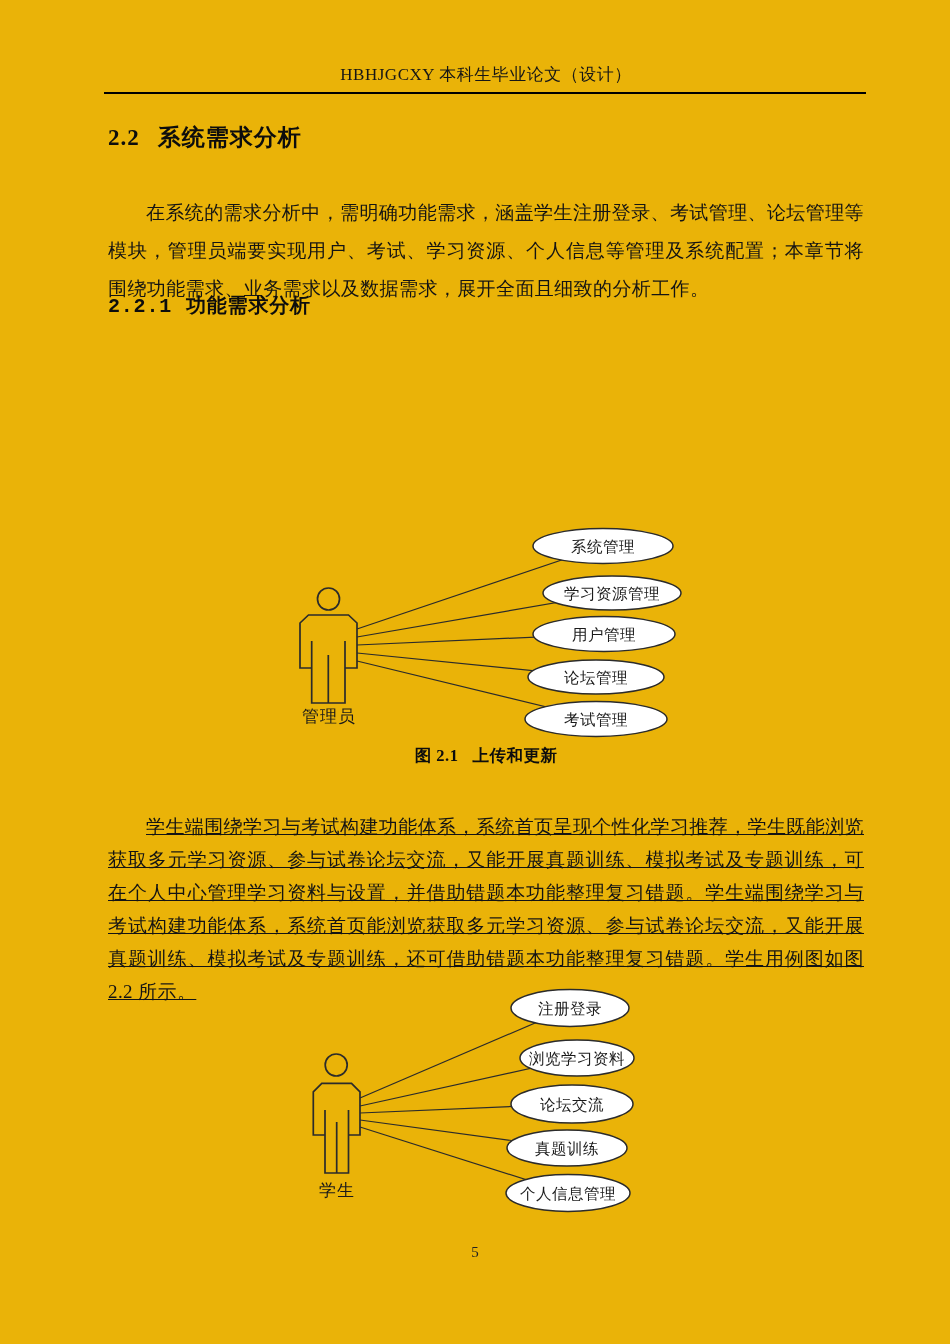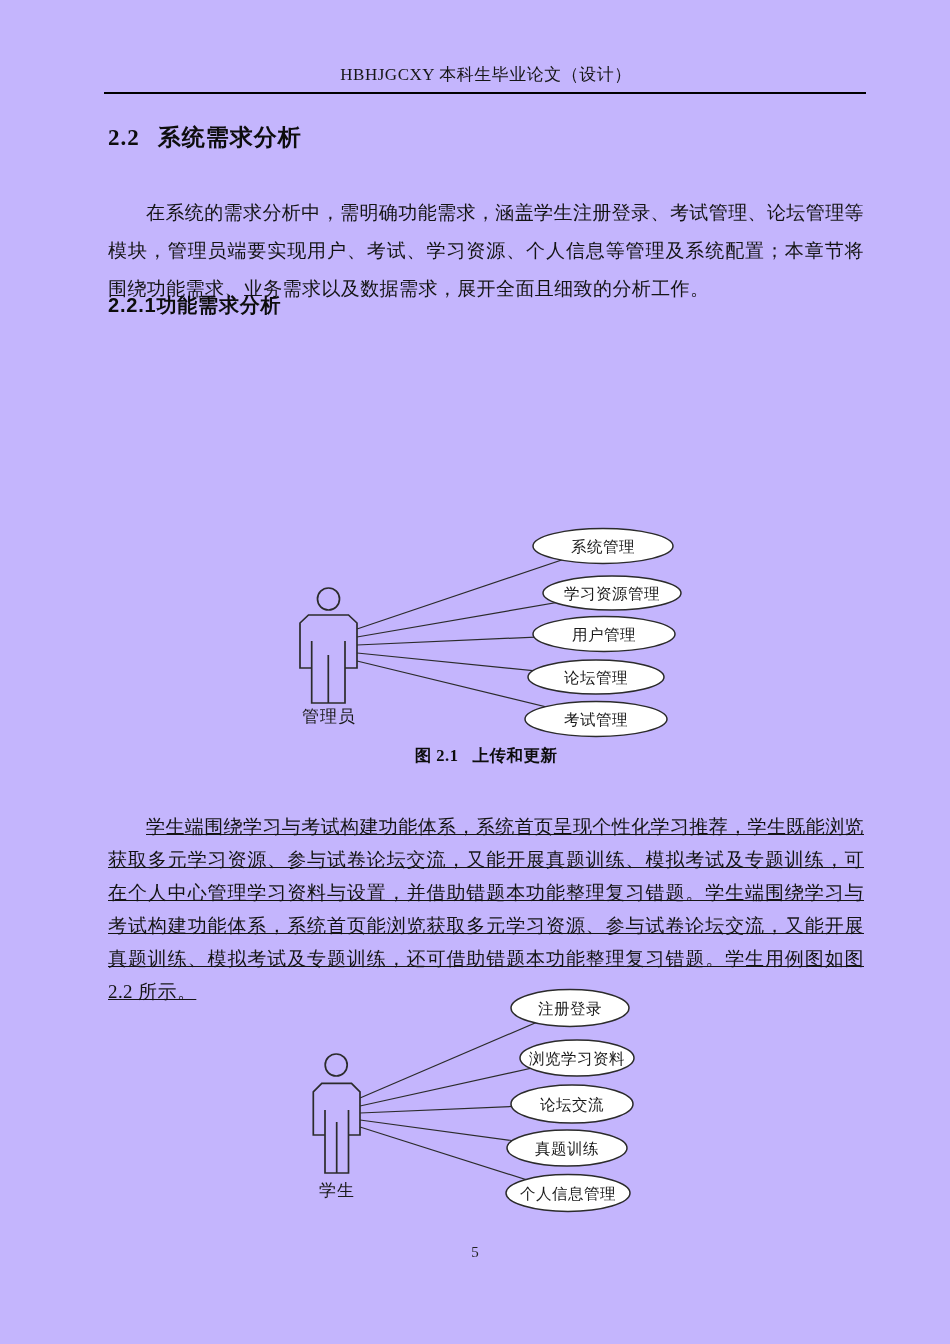--- a/index.html
+++ b/index.html
@@ -1,19 +1,19 @@
 <!DOCTYPE html>
 <html lang="zh"><head>
 <meta charset="utf-8">
 <style>
   html,body{margin:0;padding:0;background:#ffffff;}
   .page{
     position:relative;
     width:950px;height:1344px;
-    background:#c4b5fd;
+    background:#eab308;
     font-family:"Liberation Serif","DejaVu Serif",serif;
     color:#111111;
     overflow:hidden;
   }
   .header-text{
     position:absolute;top:63px;left:108px;width:756px;
     text-align:center;font-size:17px;letter-spacing:0.5px;color:#161616;
   }
   .header-rule{
     position:absolute;top:92px;left:104px;width:762px;height:0;
@@ -23,21 +23,21 @@
     position:absolute;top:122px;left:108px;
     font-family:"Liberation Sans","DejaVu Sans",sans-serif;
     font-weight:700;font-size:23px;letter-spacing:1px;color:#0d0d0d;
   }
   .h2 .num{margin-right:18px;font-family:"Liberation Serif","DejaVu Serif",serif;}
   .h3{
     position:absolute;top:292px;left:108px;
     font-family:"Liberation Sans","DejaVu Sans",sans-serif;
     font-weight:700;font-size:20px;letter-spacing:0.8px;color:#0d0d0d;
   }
-  .h3 .num{font-family:Liberation Sans, sans-serif;}
+  .h3 .num{margin-right:14px;font-family:Liberation Mono, monospace;}
   .para{
     position:absolute;left:108px;width:756px;
     font-size:19px;line-height:38px;letter-spacing:0.4px;
     text-align:justify;text-indent:2em;color:#141414;
   }
   .para-1{top:175px;}
   .para-2{top:328px;}
   .para-3{top:791px;line-height:33px;text-decoration:underline;}
   .fig{position:absolute;left:0;}
   .fig-1{top:518px;}

